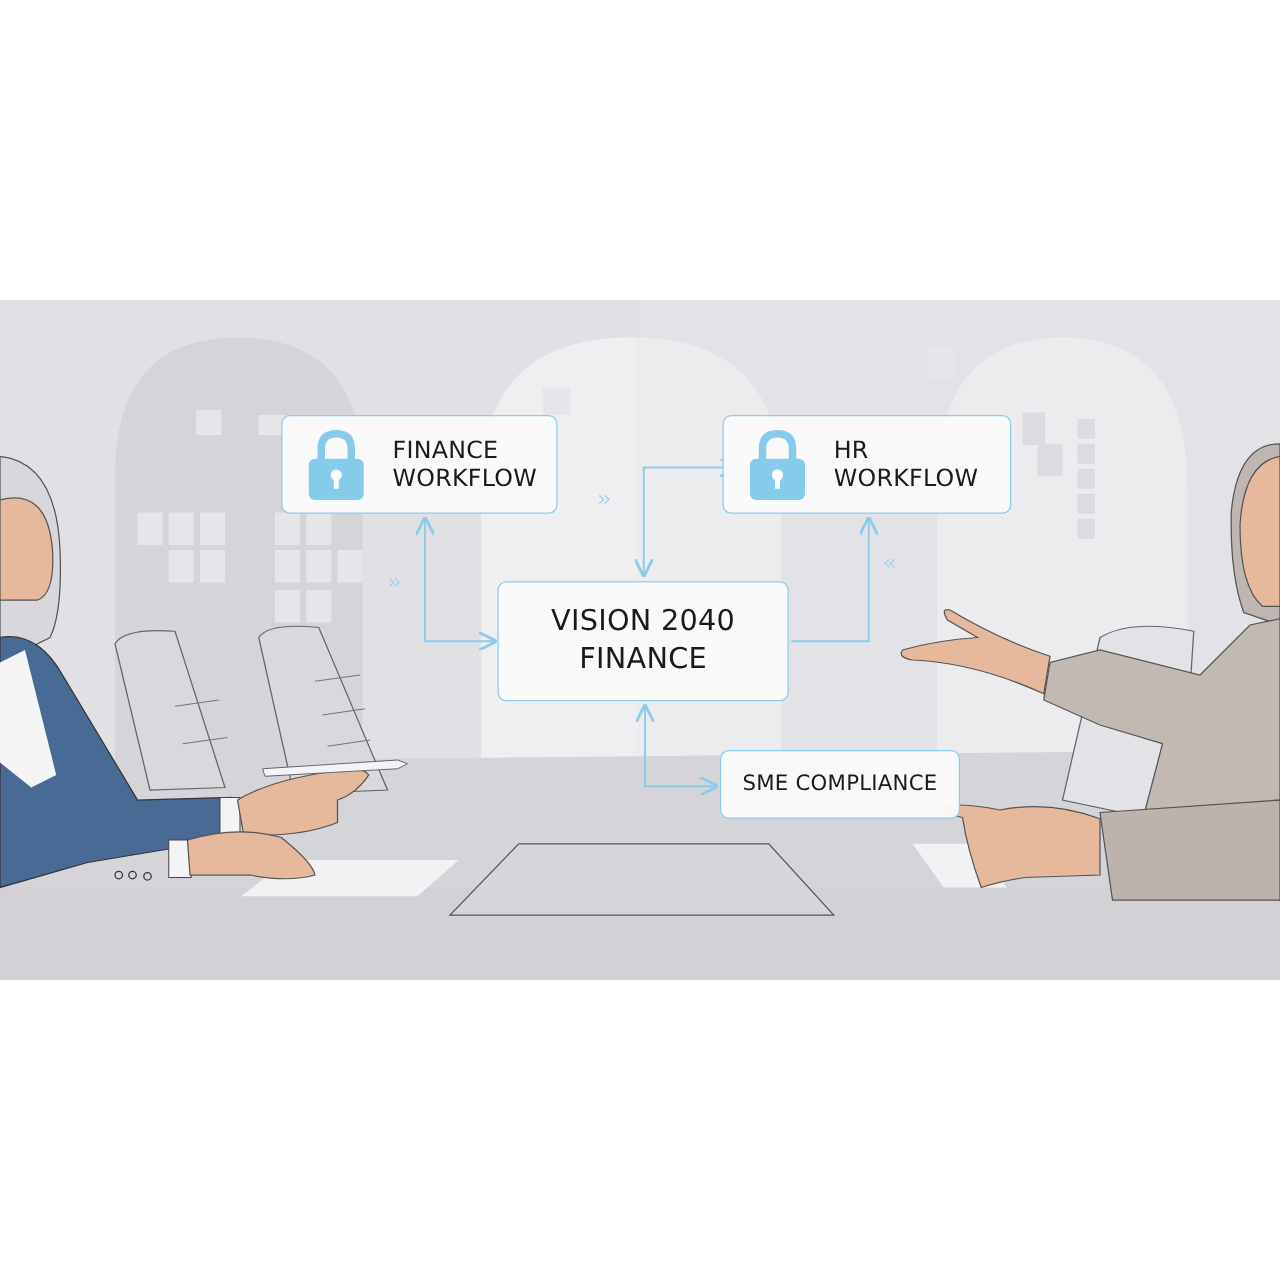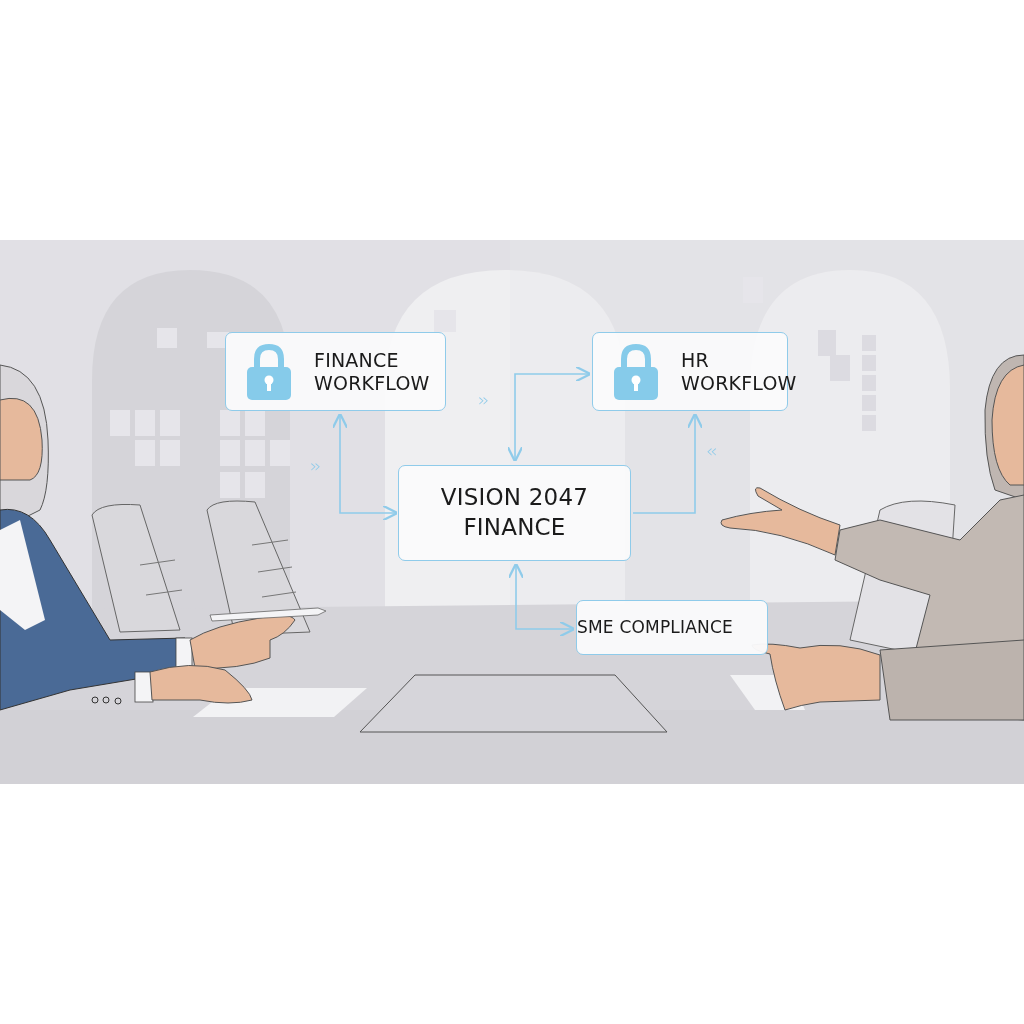--- a/index.html
+++ b/index.html
@@ -9,21 +9,21 @@
            background: #e1e0e5; overflow: hidden; }
   .scene svg.bg { position: absolute; left: 0; top: 0; }
   .node { position: absolute; box-sizing: border-box; background: rgba(250,250,251,0.96);
           border: 1.6px solid #8fcbea; border-radius: 7px; color: #1b1b1b;
           display: flex; align-items: center; cursor: pointer; }
   .node .label { letter-spacing: 0.2px; line-height: 1.2; }
   .node.workflow .lock { width: 46px; height: 58px; margin: 0 0 0 20px; flex: 0 0 auto; }
   .node.workflow .label { font-size: 19px; margin-left: 22px; }
   .node.center { justify-content: center; text-align: center; }
   .node.center .label { font-size: 23px; line-height: 1.3; }
-  .node.small { }
+  .node.small { justify-content: center; }
   .node.small .label { font-size: 17px; }
   svg.overlay { position: absolute; left: 0; top: 0; pointer-events: none; }
   .chev { position: absolute; color: #8fcbea; font-size: 18px; letter-spacing: -3px; font-weight: 300; }
 </style>
 </head>
 <body>
 
 <div class="scene">
   <svg class="bg" width="1024" height="544" viewBox="0 0 1024 544">
 
@@ -148,35 +148,35 @@
     <rect x="1" y="24" width="44" height="33" rx="5" fill="#86cbea"></rect>
     <circle cx="23" cy="37" r="4.5" fill="#ffffff"></circle>
     <rect x="21" y="38" width="4" height="10" fill="#ffffff"></rect>
   </svg>
   <div class="label">
     <div>FINANCE</div>
     <div>WORKFLOW</div>
   </div>
 </div>
 
-<div class="node workflow" style="left:592px; top:332px; width:196px; height:79px;">
+<div class="node workflow" style="left:578px; top:332px; width:231px; height:79px;">
   <svg class="lock" viewBox="0 0 46 58">
     <path d="M11 26 V16 Q11 4 23 4 Q35 4 35 16 V26" fill="none" stroke="#86cbea" stroke-width="6"></path>
     <rect x="1" y="24" width="44" height="33" rx="5" fill="#86cbea"></rect>
     <circle cx="23" cy="37" r="4.5" fill="#ffffff"></circle>
     <rect x="21" y="38" width="4" height="10" fill="#ffffff"></rect>
   </svg>
   <div class="label">
     <div>HR</div>
     <div>WORKFLOW</div>
   </div>
 </div>
 
 <div class="node center" style="left:398px; top:465px; width:233px; height:96px;">
   <div class="label">
-    <div>VISION 2047</div>
+    <div>VISION 2040</div>
     <div>FINANCE</div>
   </div>
 </div>
 
 <div class="node small" style="left:576px; top:600px; width:192px; height:55px;">
   <div class="label">SME COMPLIANCE</div>
 </div>
 
 </body></html>

